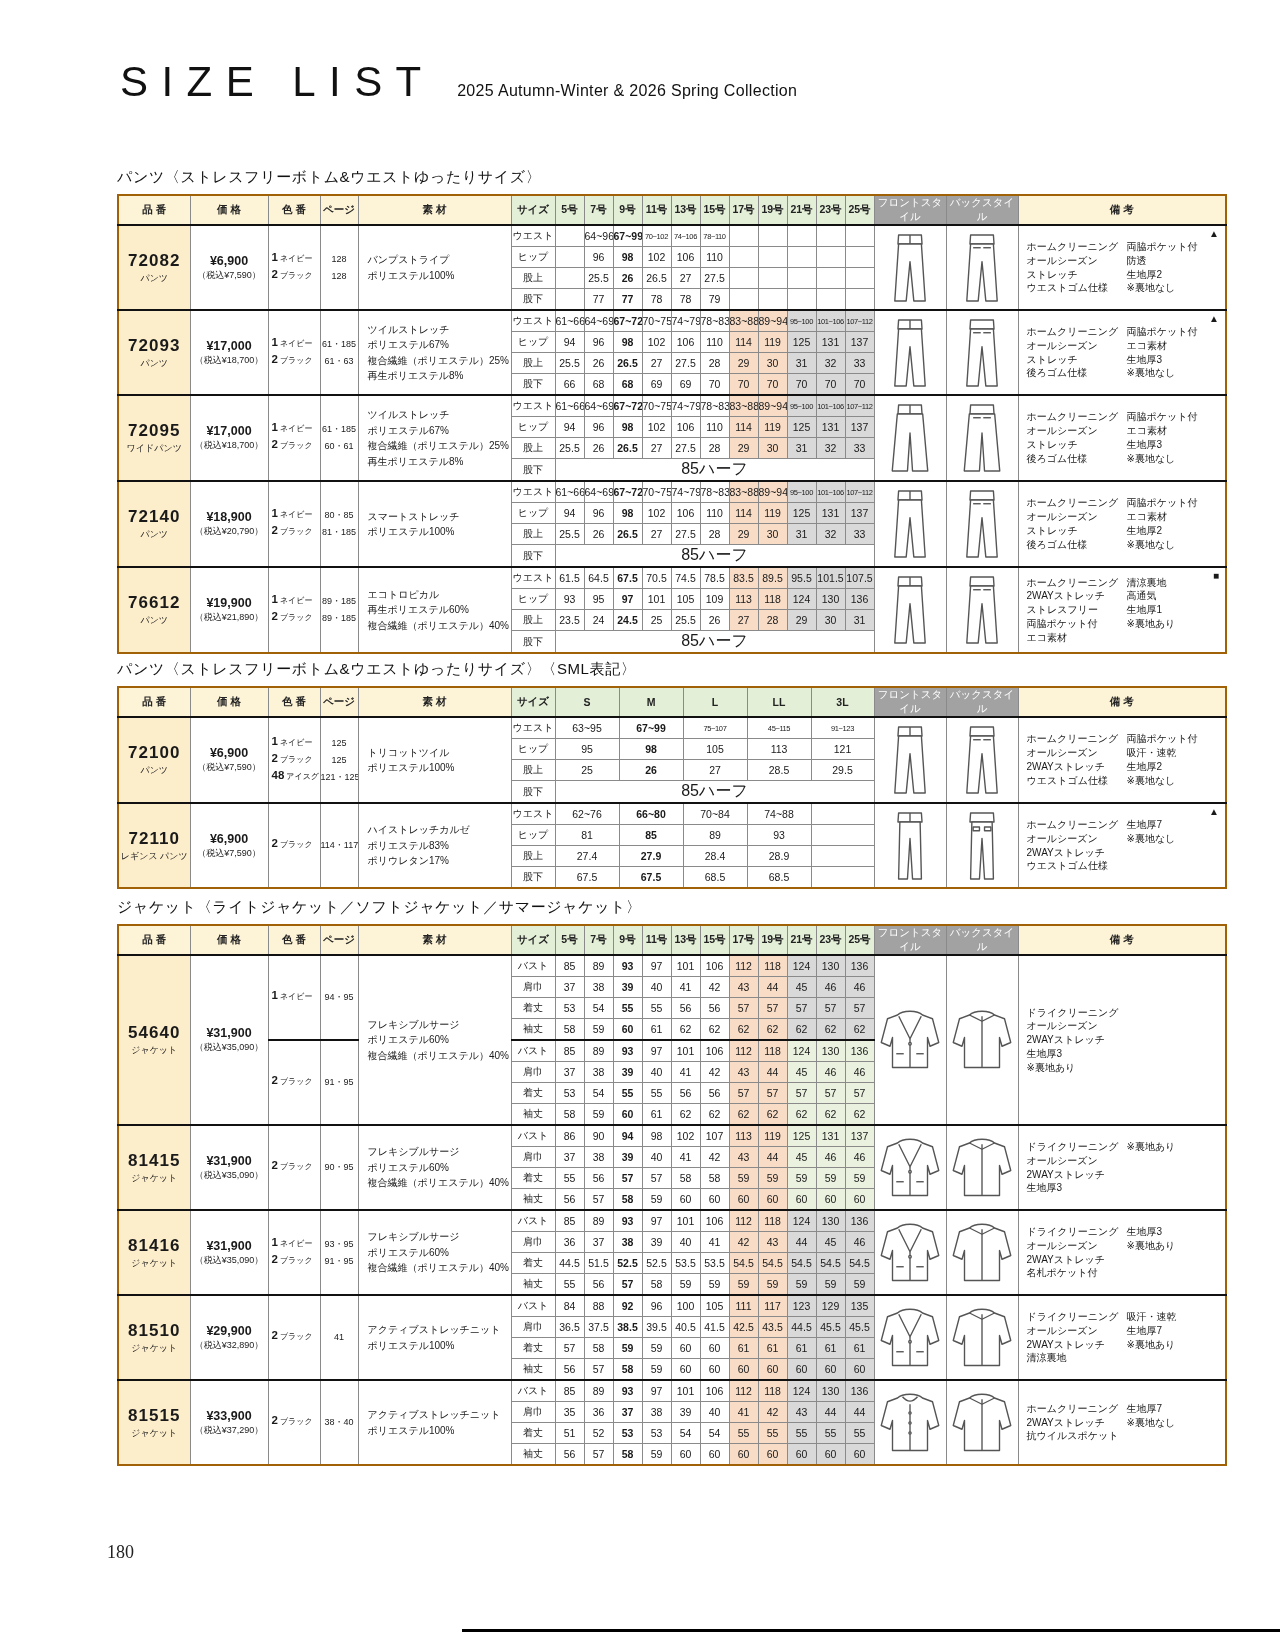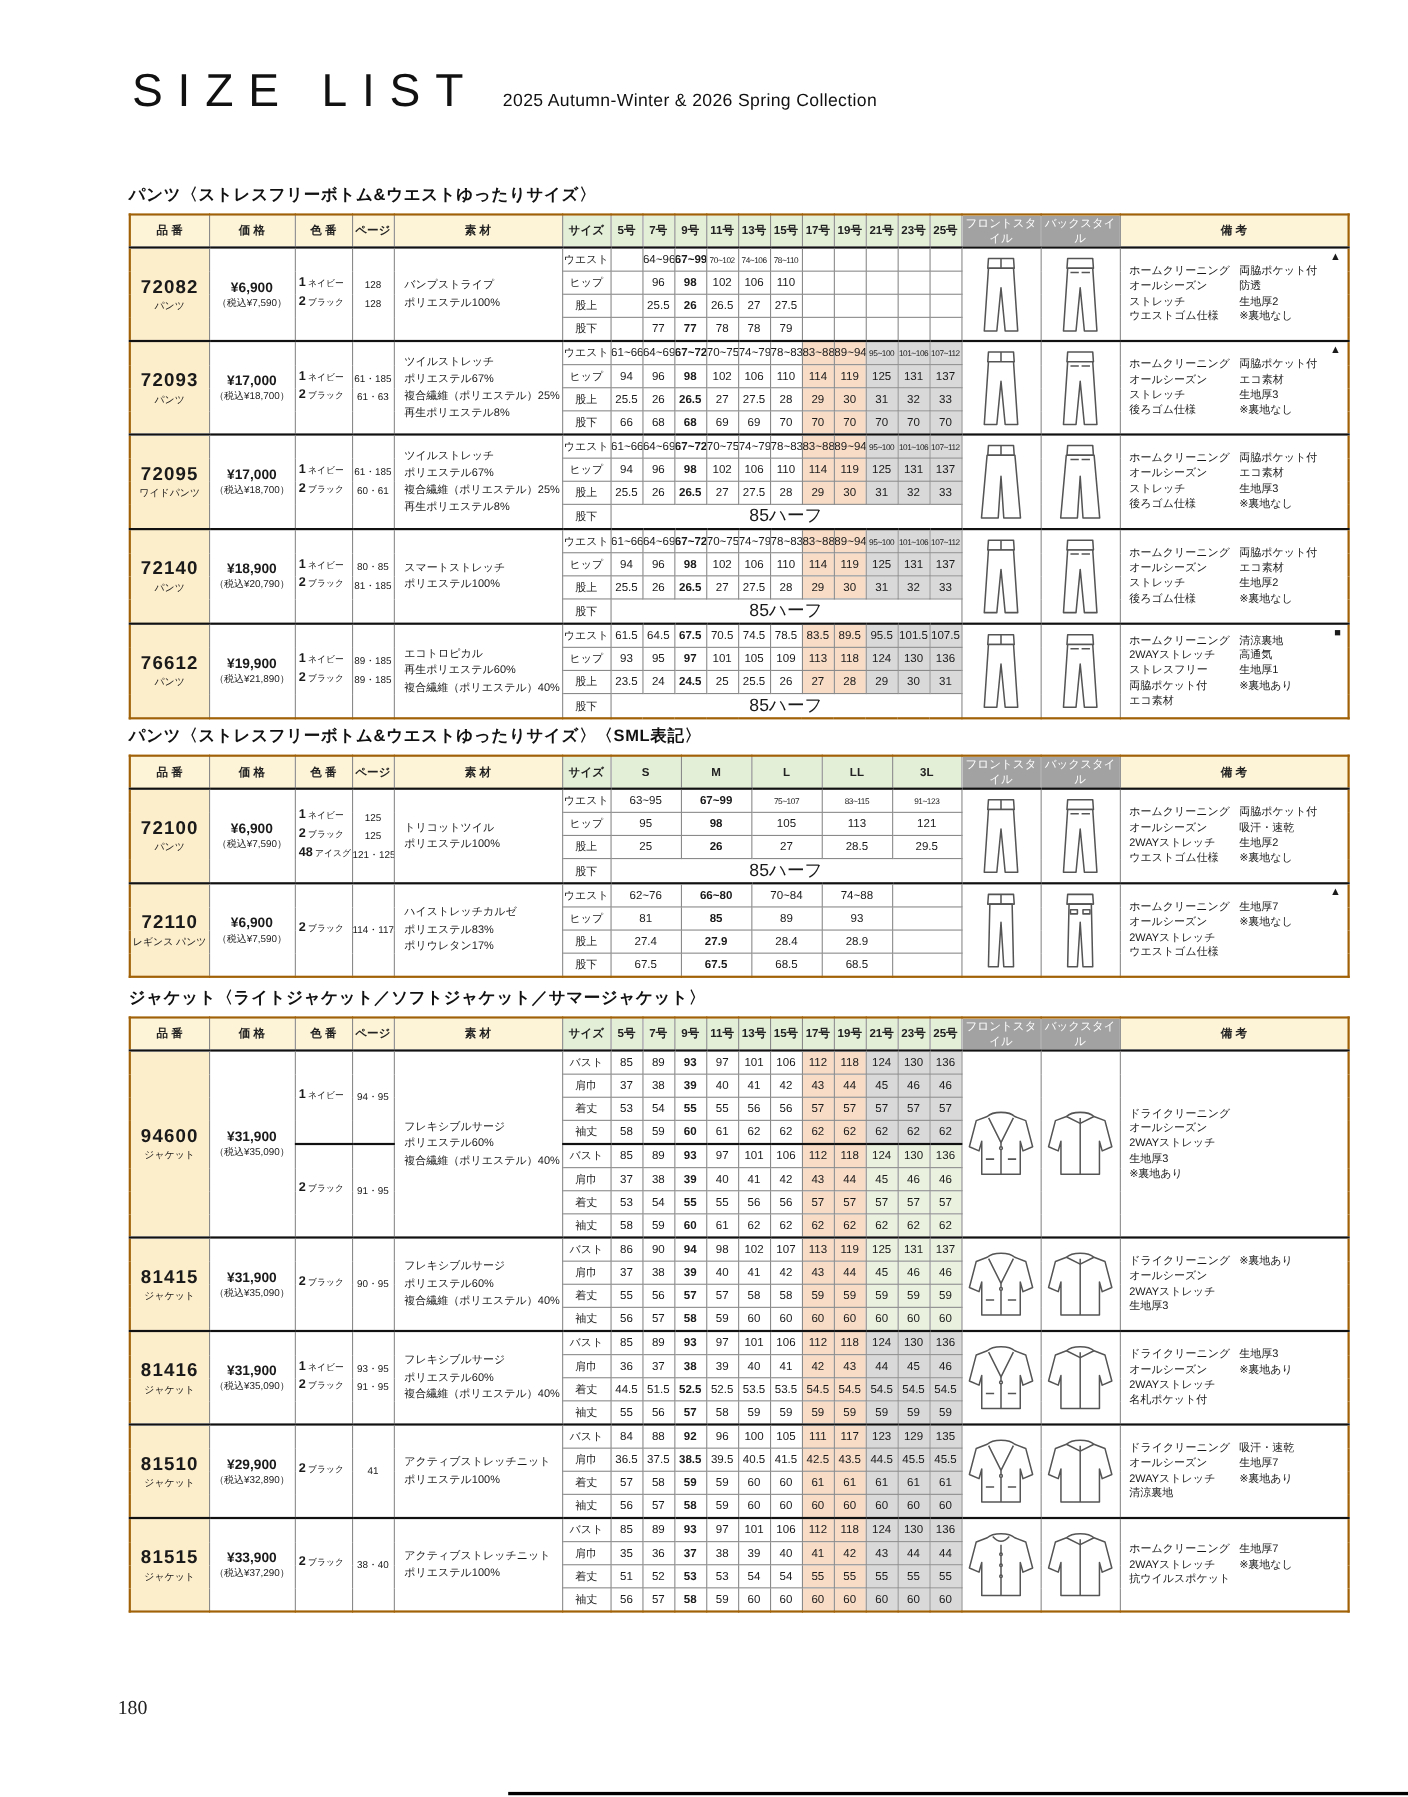--- a/index.html
+++ b/index.html
@@ -5,21 +5,21 @@
   html,body{margin:0;padding:0;background:#fff;}
   .page{position:relative;width:1280px;height:1634px;background:#fff;overflow:hidden;
         font-family:"Liberation Sans","DejaVu Sans",sans-serif;color:#1a1a1a;margin-left:32px;}
   
   .hdr{position:absolute;left:88px;top:58px;white-space:nowrap;}
   .hdr .big{font-size:42px;font-weight:400;letter-spacing:0.32em;color:#111;}
   .hdr .sub{font-size:16px;margin-left:18px;color:#111;letter-spacing:0.02em;}
   
   .sec{position:absolute;left:85px;width:1112px;}
   #sec0{top:168px;} #sec1{top:660px;} #sec2{top:898px;}
-  .sec h2{font-size:15px;font-weight:bold;margin:0 0 7px 0;letter-spacing:0.04em;color:#111;}
+  .sec h2{font-size:15px;font-weight:normal;margin:0 0 7px 0;letter-spacing:0.04em;color:#111;}
   
   table.szt{border-collapse:collapse;table-layout:fixed;width:1110px;border:2px solid #a16207;}
   .szt th,.szt td{border:1px solid #8a8a8a;padding:0;text-align:center;vertical-align:middle;overflow:hidden;}
   .szt thead th{height:21px;font-size:10.5px;font-weight:bold;border-bottom:2px solid #111;color:#222;}
   .th-cream{background:#fdf3d6;}
   .th-green{background:#e4efd8;}
   .th-gray{background:#a2a2a2;color:#fff !important;font-weight:normal !important;}
   .szt tbody td{height:20px;}
   tr.prod-first td{border-top:2px solid #111;}
   tr.block-first td{border-top:2px solid #111;}
@@ -778,21 +778,21 @@
                 <div class="page-line">121・125</div>
               </td>
               <td class="material-cell" rowspan="4">
                 <div class="material-line">トリコットツイル</div>
                 <div class="material-line">ポリエステル100%</div>
               </td>
               <td class="mlabel">ウエスト</td>
               <td class="val">63~95</td>
               <td class="val boldcol">67~99</td>
               <td class="val small">75~107</td>
-              <td class="val small">83~115</td>
+              <td class="val small">45~115</td>
               <td class="val small">91~123</td>
               <td class="style-cell" rowspan="4">
                 <svg class="gsvg pants" viewBox="0 0 44 60">
                   <g fill="#fff" stroke="#555" stroke-width="1.1" stroke-linejoin="round">
                     <path d="M13 4 H31 L31.5 11 H12.5 Z"></path>
                     <path d="M13 11 L10 56 L19 56 L22 25 L25 56 L34 56 L31 11 Z"></path>
                     <path d="M22 4 V11" fill="none"></path>
                   </g>
                 </svg>
               </td>
@@ -992,21 +992,21 @@
               <th class="th-green">23号</th>
               <th class="th-green">25号</th>
               <th class="th-gray">フロントスタイル</th>
               <th class="th-gray">バックスタイル</th>
               <th class="th-cream">備 考</th>
             </tr>
           </thead>
           <tbody>
             <tr class="prod-first">
               <td class="code-cell" rowspan="8">
-                <span class="code">94600</span>
+                <span class="code">54640</span>
                 <span class="ptype">ジャケット</span>
               </td>
               <td rowspan="8">
                 <span class="price-main">¥31,900</span>
                 <span class="price-sub">（税込¥35,090）</span>
               </td>
               <td class="color-cell" rowspan="4">
                 <div class="color-line">
                   <span class="color-num">1</span>
                   <span class="color-name">ネイビー</span>

